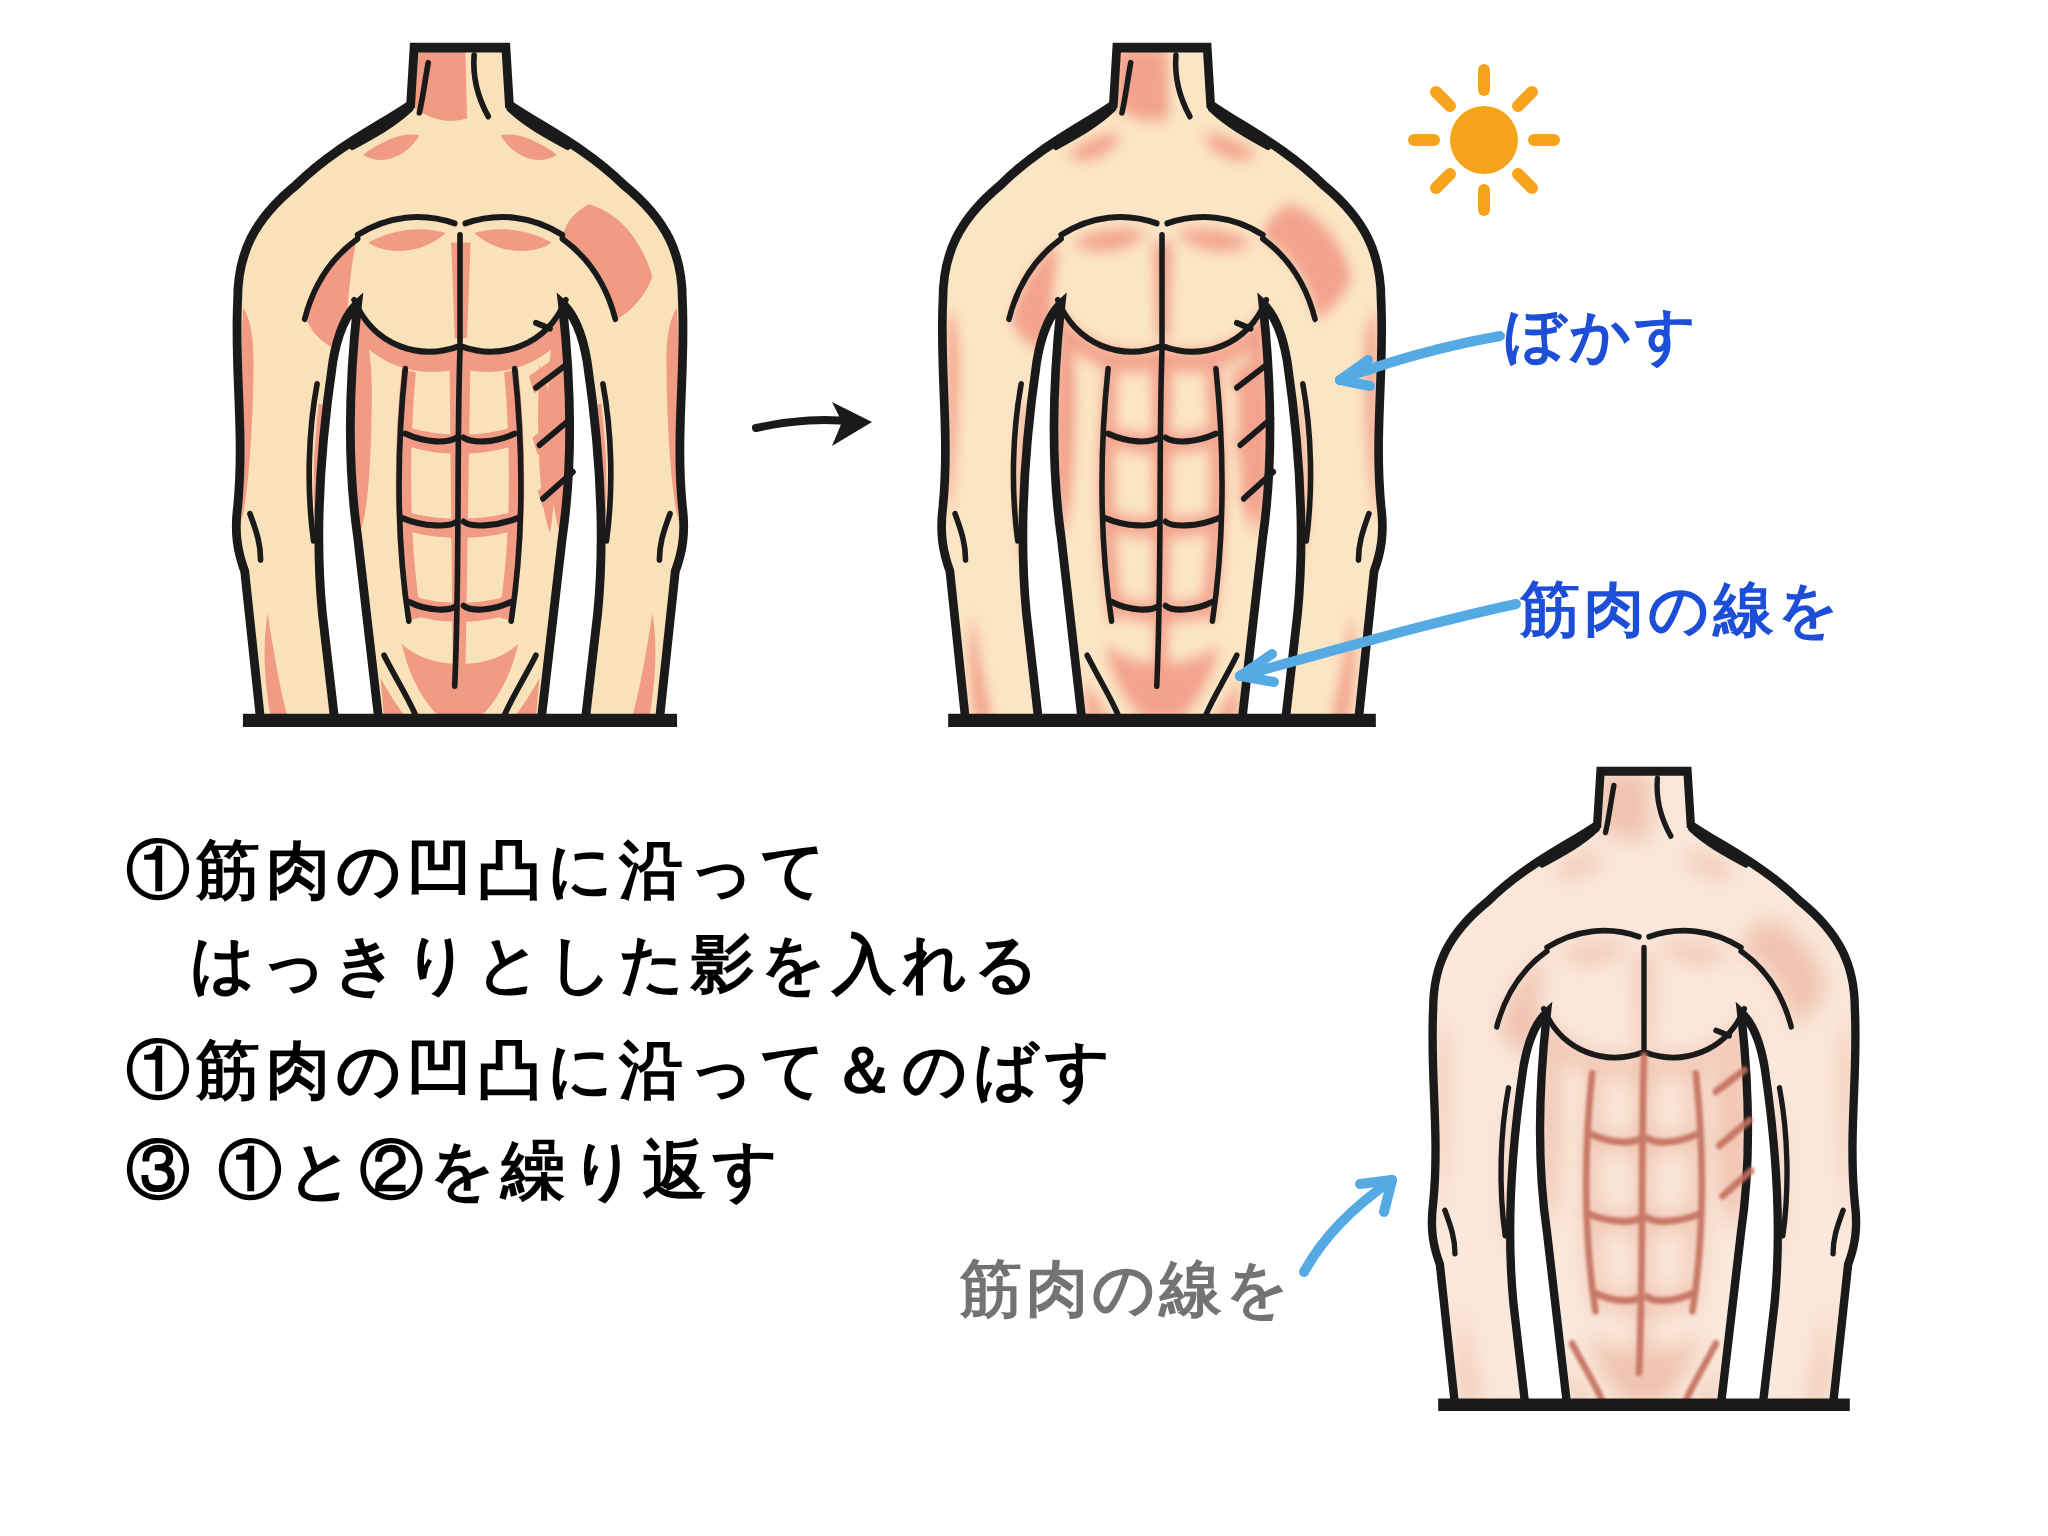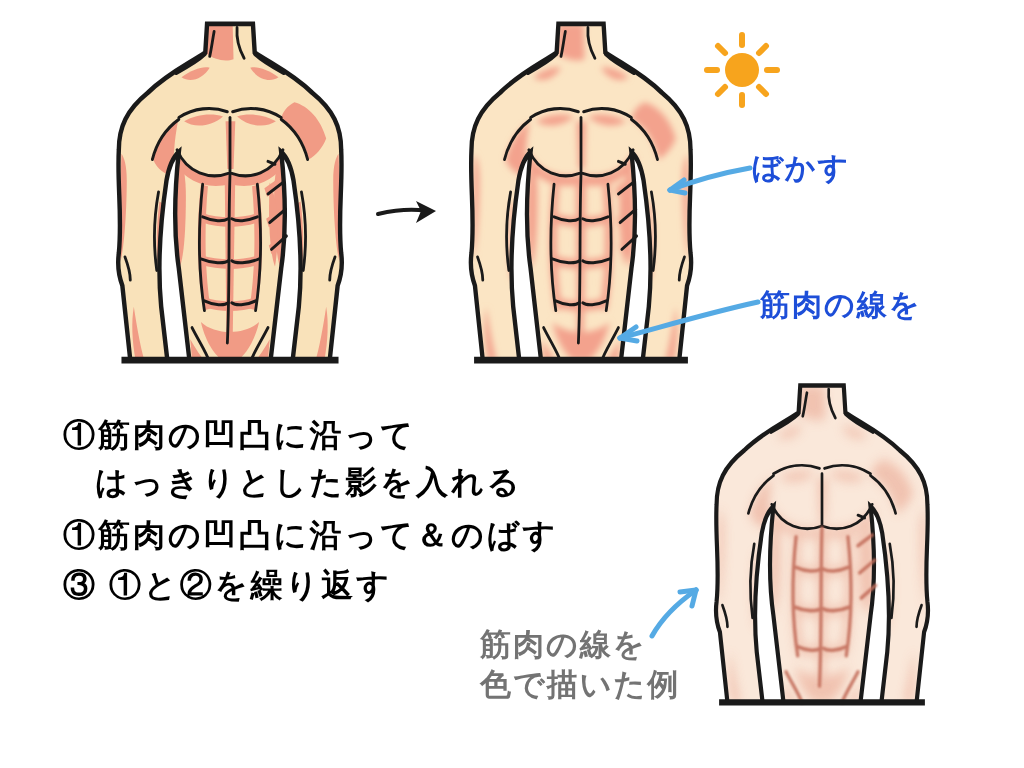--- a/index.html
+++ b/index.html
@@ -173,21 +173,20 @@
     <g clip-path="url(#silclip)">
       <use href="#shadows" filter="url(#blurmore)" opacity="0.85" color="#EFBCA9"></use>
     </g>
     <use href="#sil" fill="none" stroke="#1a1a1a" stroke-width="5"></use>
     <use href="#linestop" stroke="#1a1a1a" stroke-width="3.2"></use>
     <use href="#linesabs" stroke-width="4" opacity="0.9" filter="url(#blurline)" stroke="#C4705D"></use>
     <path d="M30,356 L276,356" stroke="#1a1a1a" stroke-width="7"></path>
   </svg>
 
   <div class="caption-line" style="left:480px;top:624px">筋肉の線を</div>
-  <div class="caption-line" style="left:480px;top:664px">色で描いた例</div>
   <svg class="abs" style="left:638px;top:580px" width="72" height="62" viewBox="0 0 72 62">
     <g fill="none" stroke-width="5" stroke-linecap="round" stroke="#55AAE4">
       <path d="M14,56 C24,38 38,24 58,10"></path>
       <path d="M58,10 L42,12"></path>
         <path d="M58,10 L54,26"></path>
     </g>
   </svg>
 
 </div>
 

